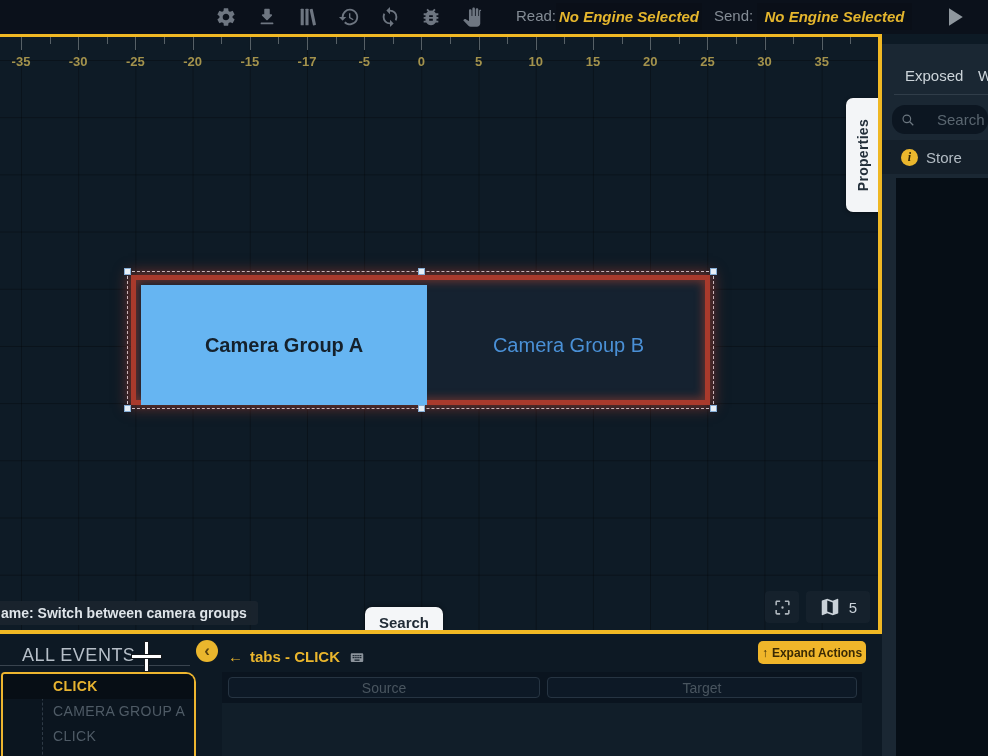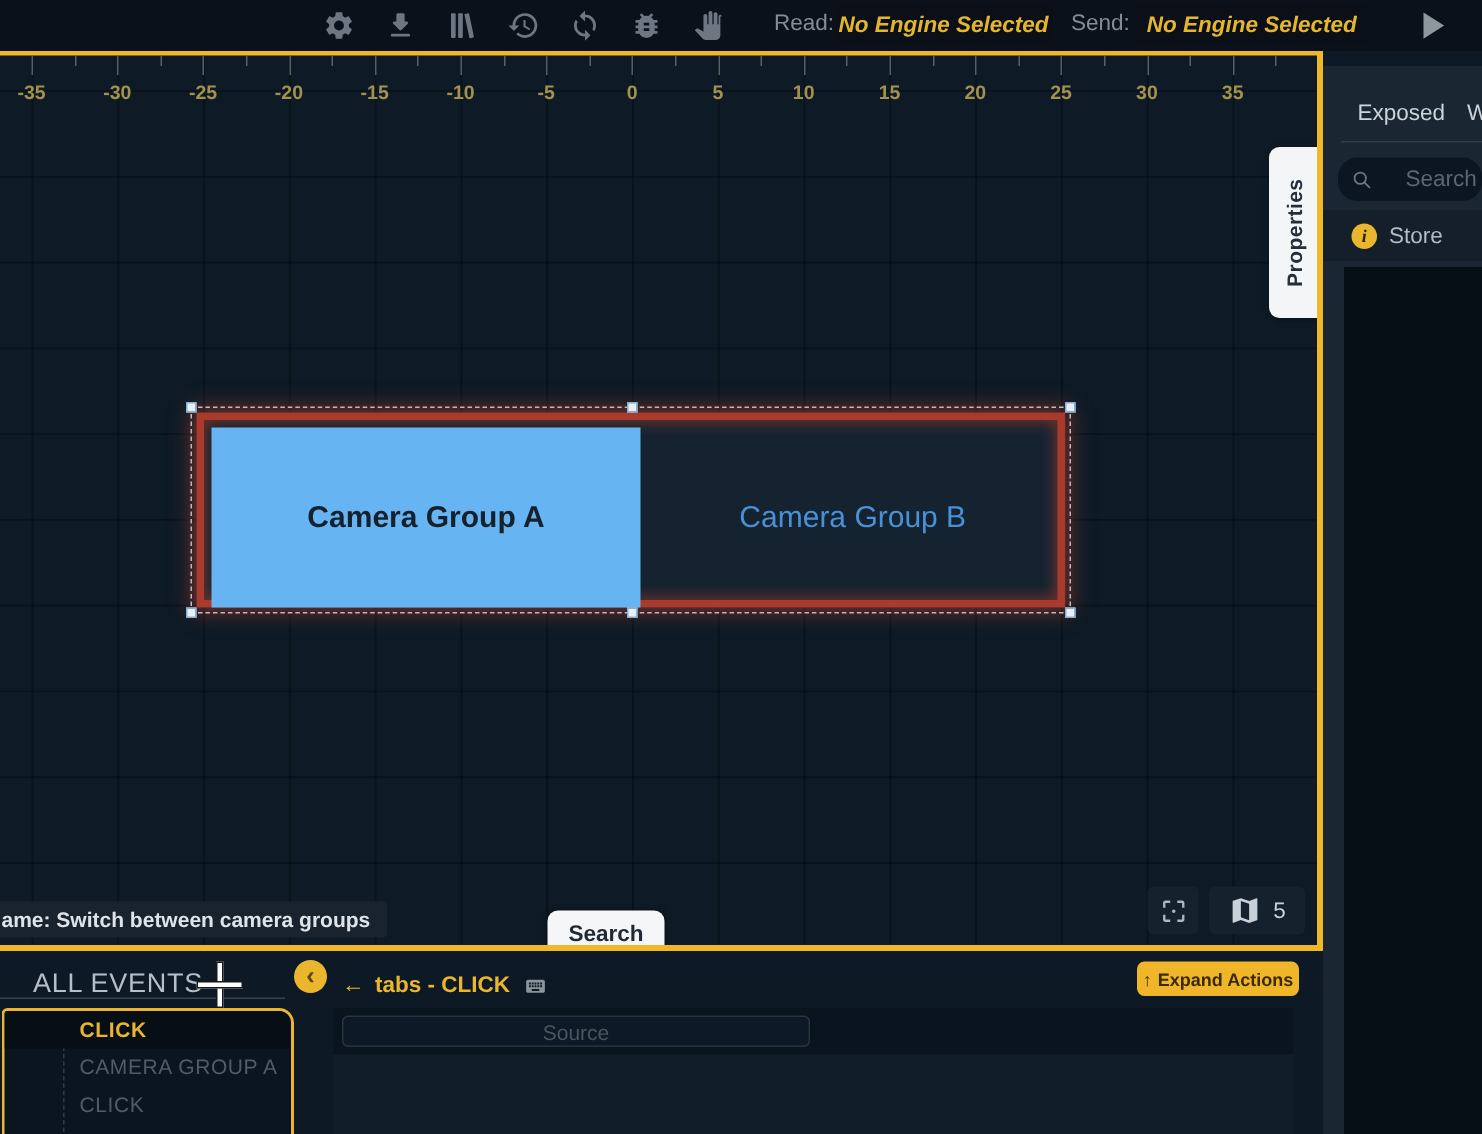--- a/index.html
+++ b/index.html
@@ -151,21 +151,21 @@
     </span>
   </div>
 
   <div id="canvas">
     <div id="ruler">
         <span class="ruler-label" style="left: 21px;">-35</span>
         <span class="ruler-label" style="left: 78.2px;">-30</span>
         <span class="ruler-label" style="left: 135.4px;">-25</span>
         <span class="ruler-label" style="left: 192.6px;">-20</span>
         <span class="ruler-label" style="left: 249.8px;">-15</span>
-        <span class="ruler-label" style="left: 307px;">-10</span>
+        <span class="ruler-label" style="left: 307px;">-17</span>
         <span class="ruler-label" style="left: 364.2px;">-5</span>
         <span class="ruler-label" style="left: 421.4px;">0</span>
         <span class="ruler-label" style="left: 478.6px;">5</span>
         <span class="ruler-label" style="left: 535.8px;">10</span>
         <span class="ruler-label" style="left: 593px;">15</span>
         <span class="ruler-label" style="left: 650.2px;">20</span>
         <span class="ruler-label" style="left: 707.4px;">25</span>
         <span class="ruler-label" style="left: 764.6px;">30</span>
         <span class="ruler-label" style="left: 821.8px;">35</span>
         <i class="tick major" style="left: 21px;"></i>
@@ -260,20 +260,21 @@
       </span>
     </div>
 
     <div id="expand-btn">
       <span>↑</span>
       <span>Expand Actions</span>
     </div>
 
     <div id="fields-strip">
       <input class="st-field" id="source-field" placeholder="Source" style="">
+      <input class="st-field" id="target-field" placeholder="Target" style="">
     </div>
     <div id="actions-well"></div>
   </div>
   <div id="panel-divider"></div>
 
   <div id="right-panel">
     <span class="rp-tab" id="rp-tab-exposed">Exposed</span>
     <span class="rp-tab" id="rp-tab-second">W</span>
     <div id="rp-tab-underline"></div>
 

